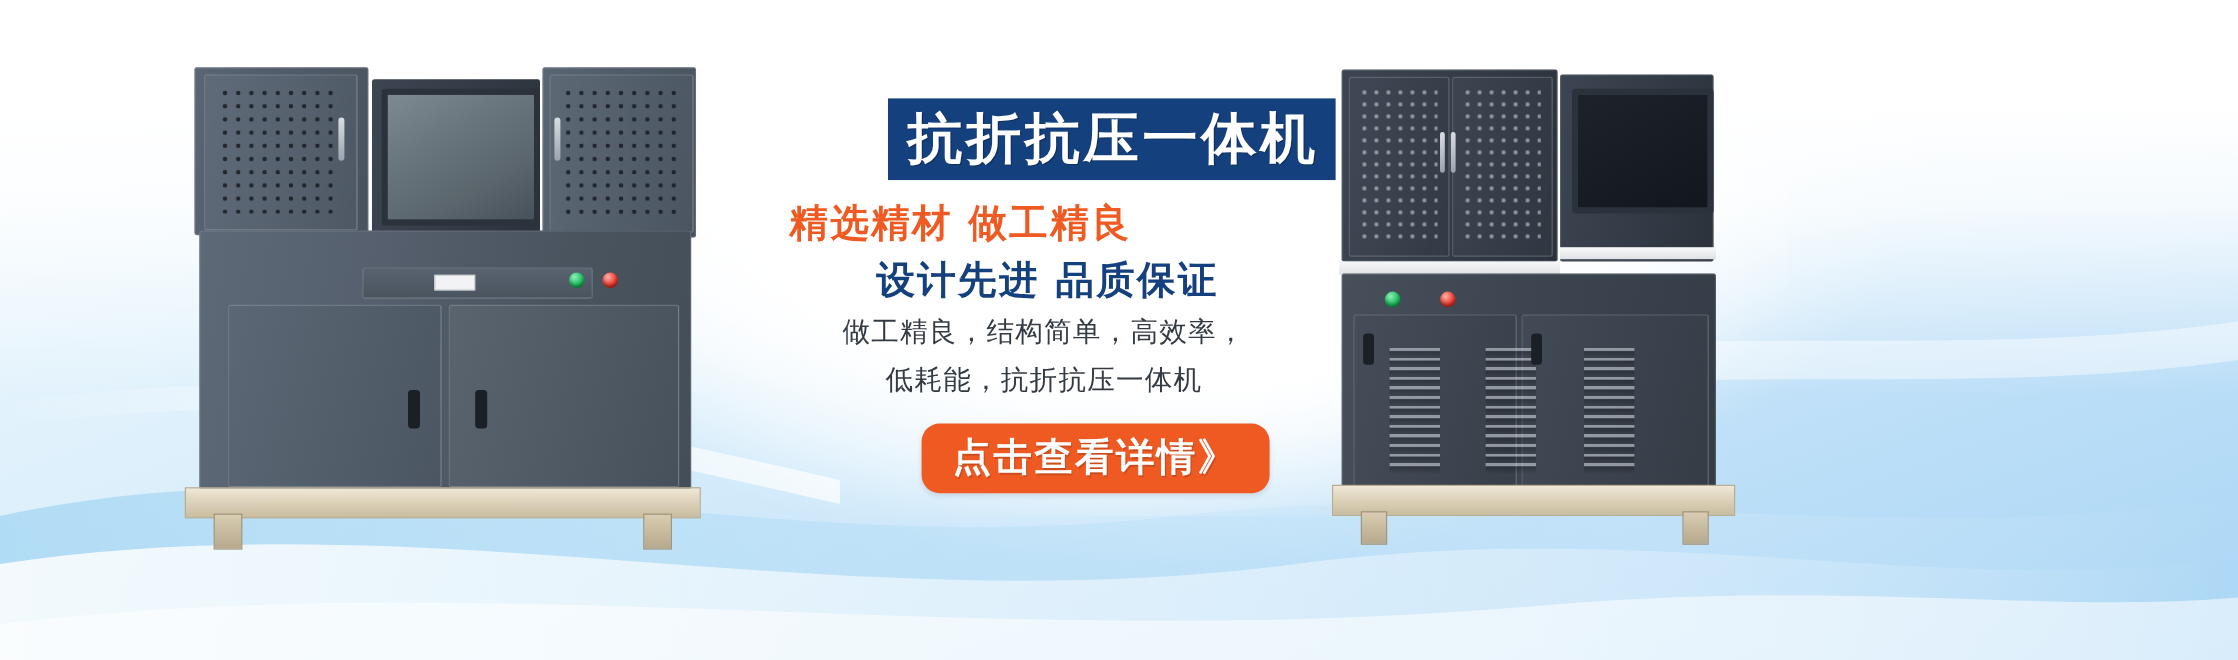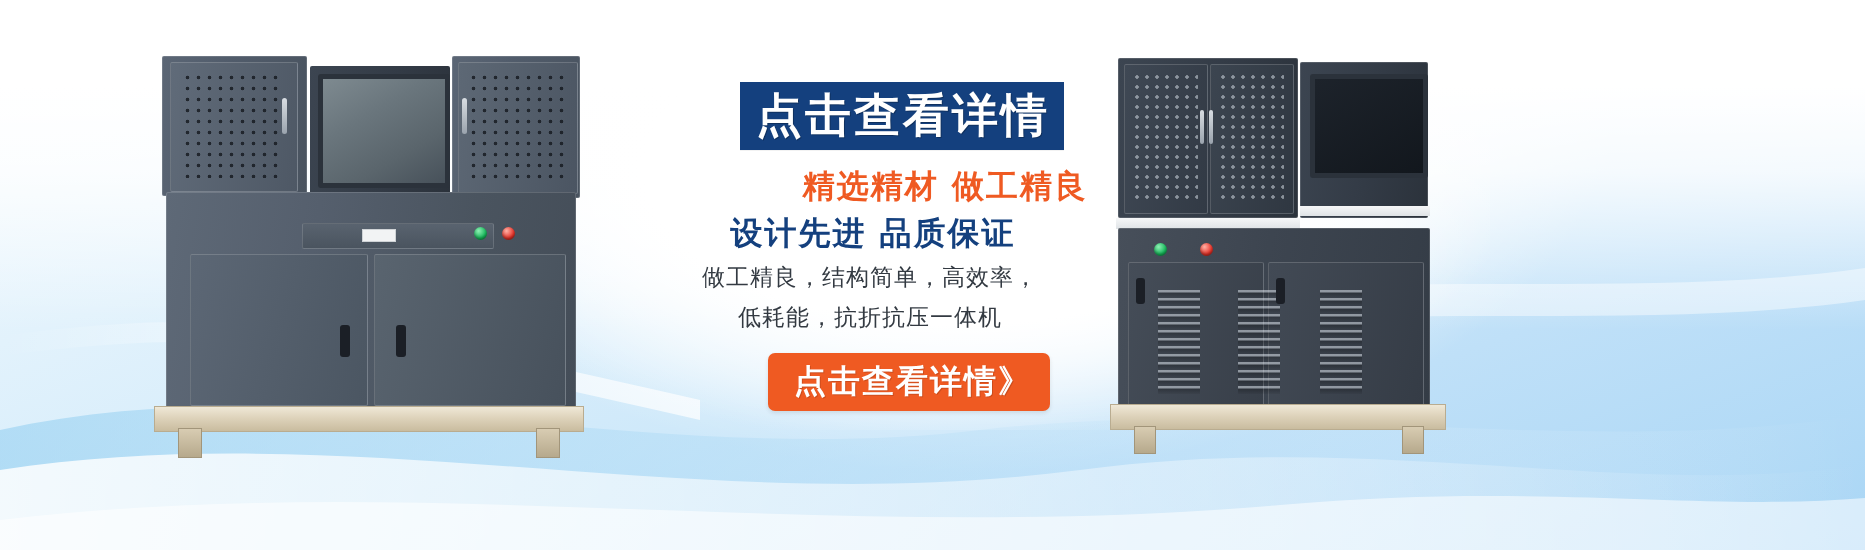--- a/index.html
+++ b/index.html
@@ -40,39 +40,39 @@
   }
   .title-band .title-text{
     color:#ffffff;font-size:46px;line-height:52px;font-weight:bold;
     letter-spacing:3px;white-space:nowrap;
     text-shadow:1px 1px 0 rgba(0,0,0,.25);
   }
 
   .line-orange{
     position:absolute;left:38px;top:108px;width:430px;
     color:#ef5a22;font-size:32px;line-height:36px;font-weight:bold;
-    letter-spacing:2px;white-space:nowrap;text-align:right;
+    letter-spacing:2px;white-space:nowrap;text-align:left;
   }
   .line-blue{
     position:absolute;left:38px;top:155px;width:430px;
     color:#14407e;font-size:32px;line-height:36px;font-weight:bold;
     letter-spacing:2px;white-space:nowrap;text-align:center;
   }
   .line-desc{
     position:absolute;left:20px;width:460px;
     color:#333a42;font-size:23px;line-height:28px;font-weight:normal;
     letter-spacing:1px;white-space:nowrap;text-align:center;
   }
   .desc1{top:203px;}
   .desc2{top:243px;}
 
   .cta{
     position:absolute;left:148px;top:293px;
-    background:#ef5a22;border-radius:7px;
-    padding:10px 18px 12px 26px;
+    background:#ef5a22;border-radius:15px;
+    padding:10px 26px 12px 26px;
     cursor:pointer;
     box-shadow:0 2px 4px rgba(0,0,0,.10);
   }
   .cta .cta-text{
     color:#ffffff;font-size:32px;line-height:36px;font-weight:bold;
     letter-spacing:2px;white-space:nowrap;
     text-shadow:1px 1px 0 rgba(0,0,0,.15);
   }
 
   
@@ -216,21 +216,21 @@
     <div class="handle" style="left:166px;top:240px;width:9px;height:26px;"></div>
 
     <div class="pallet" style="left:0px;top:366px;width:334px;height:24px;"></div>
     <div class="pallet-leg" style="left:24px;top:388px;width:20px;height:26px;"></div>
     <div class="pallet-leg" style="left:292px;top:388px;width:20px;height:26px;"></div>
   </div>
 
   <div class="copy">
 
     <div class="title-band">
-      <div class="title-text">点击查看详情</div>
+      <div class="title-text">抗折抗压一体机</div>
     </div>
 
     <div class="line-orange">精选精材 做工精良</div>
     <div class="line-blue">设计先进  品质保证</div>
 
     <div class="line-desc desc1">做工精良，结构简单，高效率，</div>
     <div class="line-desc desc2">低耗能，抗折抗压一体机</div>
 
     <div class="cta">
       <div class="cta-text">点击查看详情》</div>

